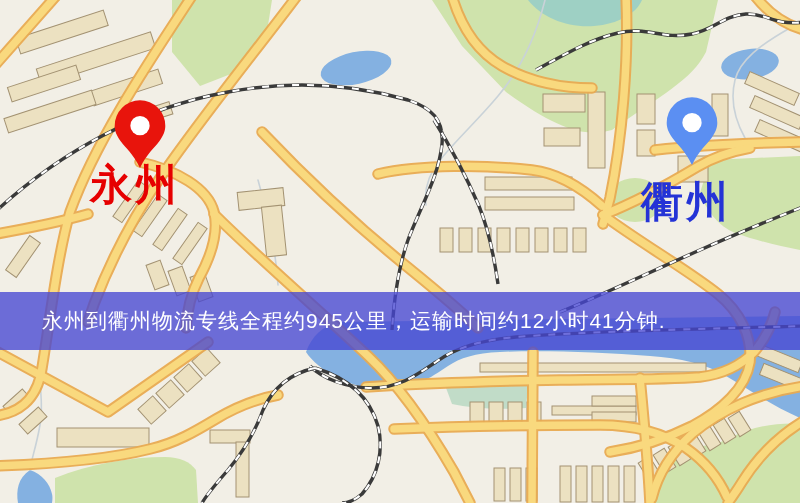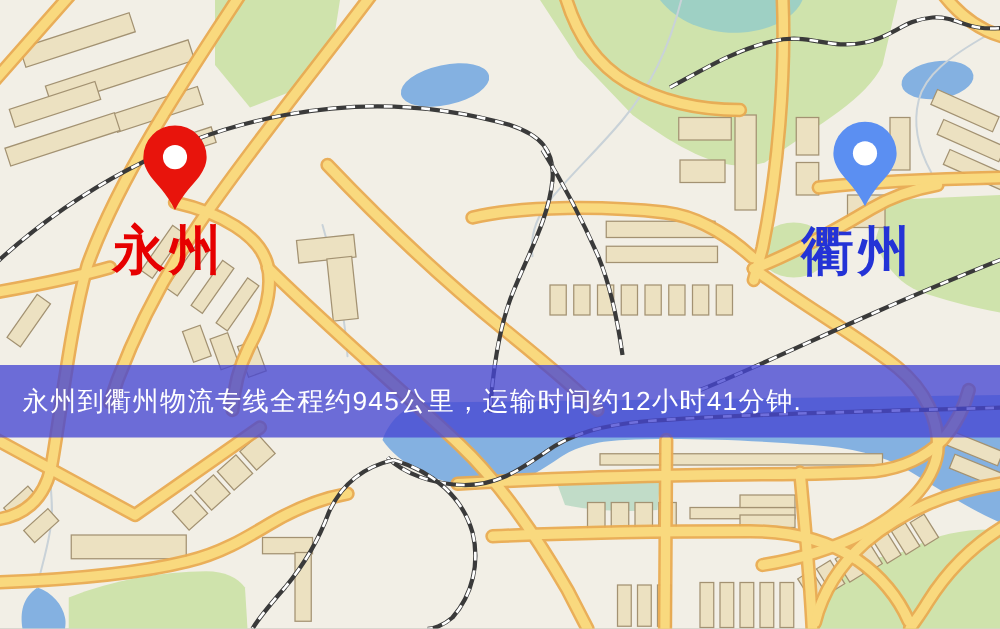--- a/index.html
+++ b/index.html
@@ -21,27 +21,27 @@
   .rail-base{fill:none;stroke:var(--railway);stroke-width:3.4;stroke-linecap:butt;}
   .rail-dash{fill:none;stroke:#ffffff;stroke-width:2.1;stroke-dasharray:7 8;}
   .bld{fill:var(--building-fill);stroke:var(--building-stroke);stroke-width:1;}
   .pin-hole{fill:#ffffff;}
   
   .city-label{
     position:absolute;font-family:"Liberation Serif", serif;font-weight:700;
     font-size:42px;line-height:1;letter-spacing:3px;white-space:nowrap;
     text-rendering:optimizeLegibility;
   }
-  #origin-label{left:90px;top:180px;}
+  #origin-label{left:90px;top:164px;}
   #destination-label{left:641px;top:181px;text-align:center;}
   
   .banner{
     position:absolute;left:0;top:292px;width:800px;height:58px;
     display:flex;align-items:center;
-    padding-left:18px;box-sizing:border-box;
+    padding-left:42px;box-sizing:border-box;
     font-size:21px;letter-spacing:1px;white-space:nowrap;
   }
 </style>
 </head>
 <body>
 
 <div class="stage">
 
   <svg width="800" height="503" viewBox="0 0 800 503">
 

